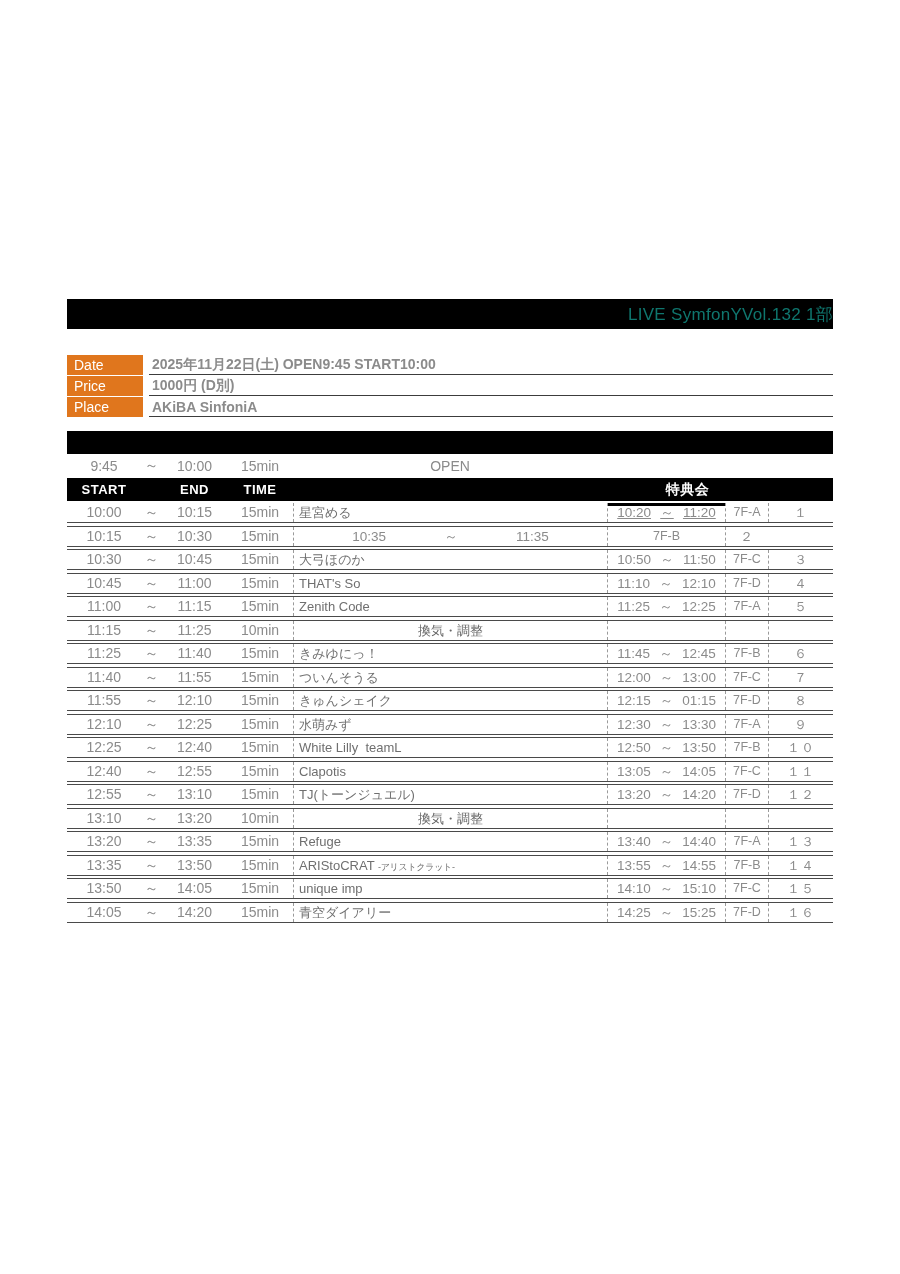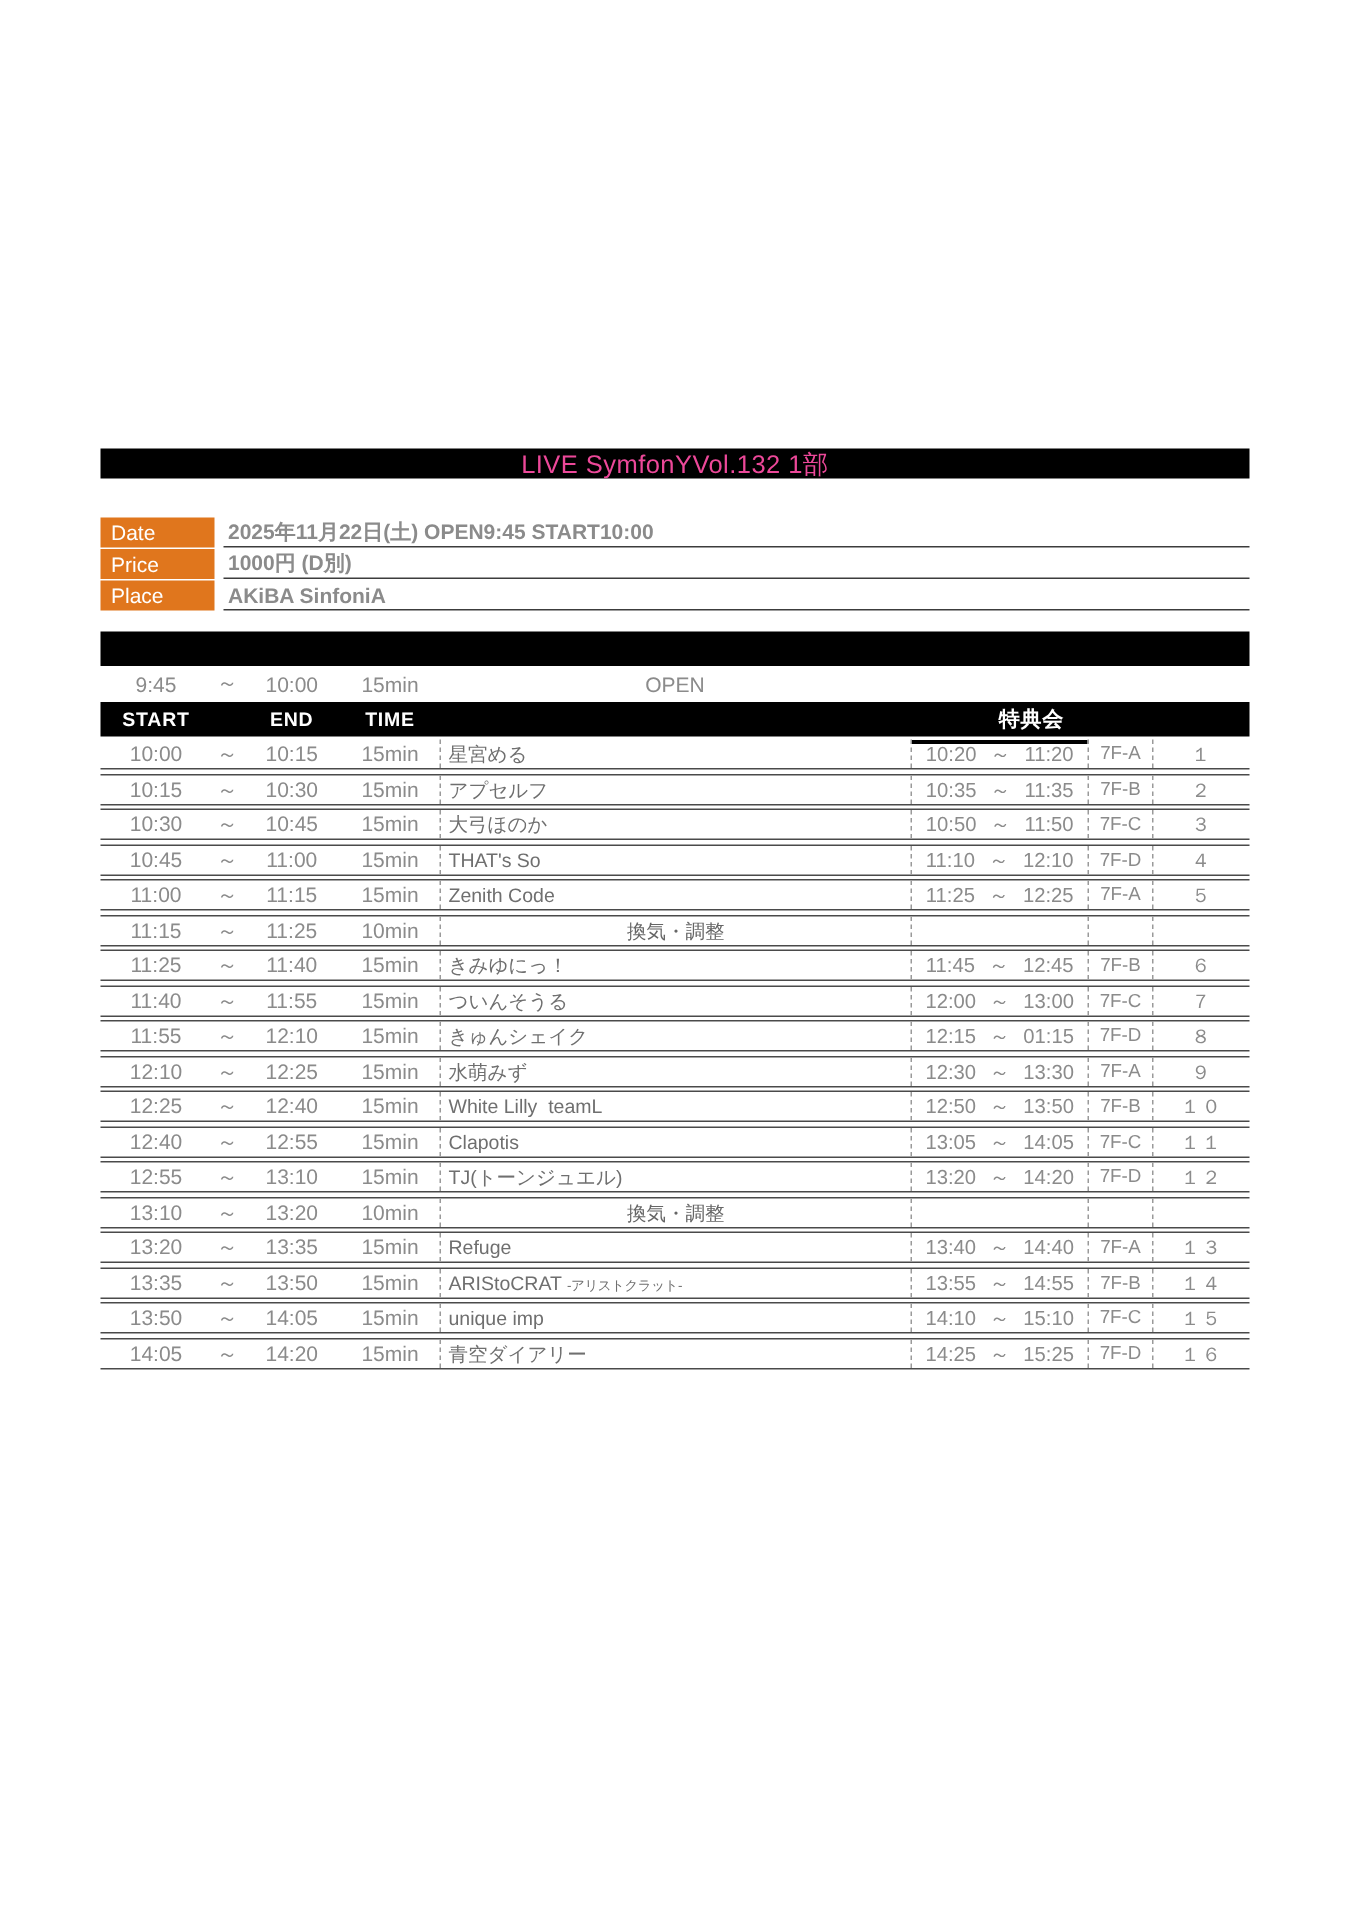--- a/index.html
+++ b/index.html
@@ -1,21 +1,21 @@
 <!DOCTYPE html>
 <html><head>
 <meta charset="utf-8">
 <style>
   html,body{margin:0;padding:0;background:#e8e8e8;}
   body{font-family:"Liberation Sans","DejaVu Sans",sans-serif;}
   .page{position:relative;width:900px;height:1274px;background:#ffffff;margin:0 auto;overflow:hidden;}
   .content{position:absolute;left:67px;top:299px;width:766px;}
 
   
-  .title-bar{height:20px;background:#000;color:#ec4899;display:flex;align-items:center;justify-content:center;
+  .title-bar{height:30px;background:#000;color:#0f766e;display:flex;align-items:center;justify-content:flex-end;
     font-size:17px;letter-spacing:.3px;}
 
   
   .info-block{margin-top:26px;}
   .info-row{display:flex;align-items:stretch;height:20px;margin-bottom:1px;}
   .info-label{width:76px;background:#e0761d;color:#fff;font-size:14px;display:flex;align-items:center;
     padding-left:7px;box-sizing:border-box;}
   .info-value{flex:1;margin-left:6px;border-bottom:1px solid #3c3c3c;color:#8b8b8b;font-size:14px;
     display:flex;align-items:center;padding-left:3px;white-space:pre;font-weight:bold;}
 
@@ -41,21 +41,21 @@
   .row{height:19px;line-height:19px;border-top:1px solid #4a4a4a;border-bottom:1px solid #4a4a4a;
     margin-bottom:2.5px;color:#8b8b8b;font-size:14px;}
   .rows .row:first-child{border-top-color:transparent;}
   .cell{box-sizing:border-box;overflow:hidden;}
   .c-start,.c-tilde,.c-end,.c-time{text-align:center;}
   .c-name{border-left:1px dashed #9a9a9a;padding-left:5px;color:#6f6f6f;font-size:13px;white-space:pre;}
   .nm-sfx{font-size:9px;letter-spacing:-.3px;}
   .c-tokuten{border-left:1px dashed #9a9a9a;display:flex;justify-content:space-evenly;align-items:center;font-size:13.5px;}
   .c-booth{border-left:1px dashed #9a9a9a;text-align:center;font-size:12.5px;}
   .c-num{border-left:1px dashed #9a9a9a;text-align:center;font-size:13px;letter-spacing:1px;}
-  .rows .row:first-child .c-tokuten{box-shadow:inset 0 3px 0 #000;}
+  .rows .row:first-child .c-tokuten{box-shadow:inset 0 3px 0 #000;text-decoration:underline;}
   .row.vent .c-name{text-align:center;padding-left:0;color:#666;font-family:Liberation Serif, serif;}
   .row.vent .c-tokuten span{visibility:hidden;}
 </style>
 </head>
 <body>
 
 <div class="page">
   <div class="content">
 
     <div class="title-bar">
@@ -108,21 +108,20 @@
           </div>
     <div class="cell c-booth"><span>7F-A</span></div>
     <div class="cell c-num"><span>１</span></div>
   </div>
 
   <div class="grid row">
     <div class="cell c-start"><span>10:15</span></div>
     <div class="cell c-tilde"><span>～</span></div>
     <div class="cell c-end"><span>10:30</span></div>
     <div class="cell c-time"><span>15min</span></div>
-    <div class="cell c-name"><span class="nm">アプセルフ</span><span class="nm-sfx"></span></div>
     <div class="cell c-tokuten">
             <span>10:35</span>
             <span class="tk-tilde">～</span>
             <span>11:35</span>
           </div>
     <div class="cell c-booth"><span>7F-B</span></div>
     <div class="cell c-num"><span>２</span></div>
   </div>
 
   <div class="grid row">

